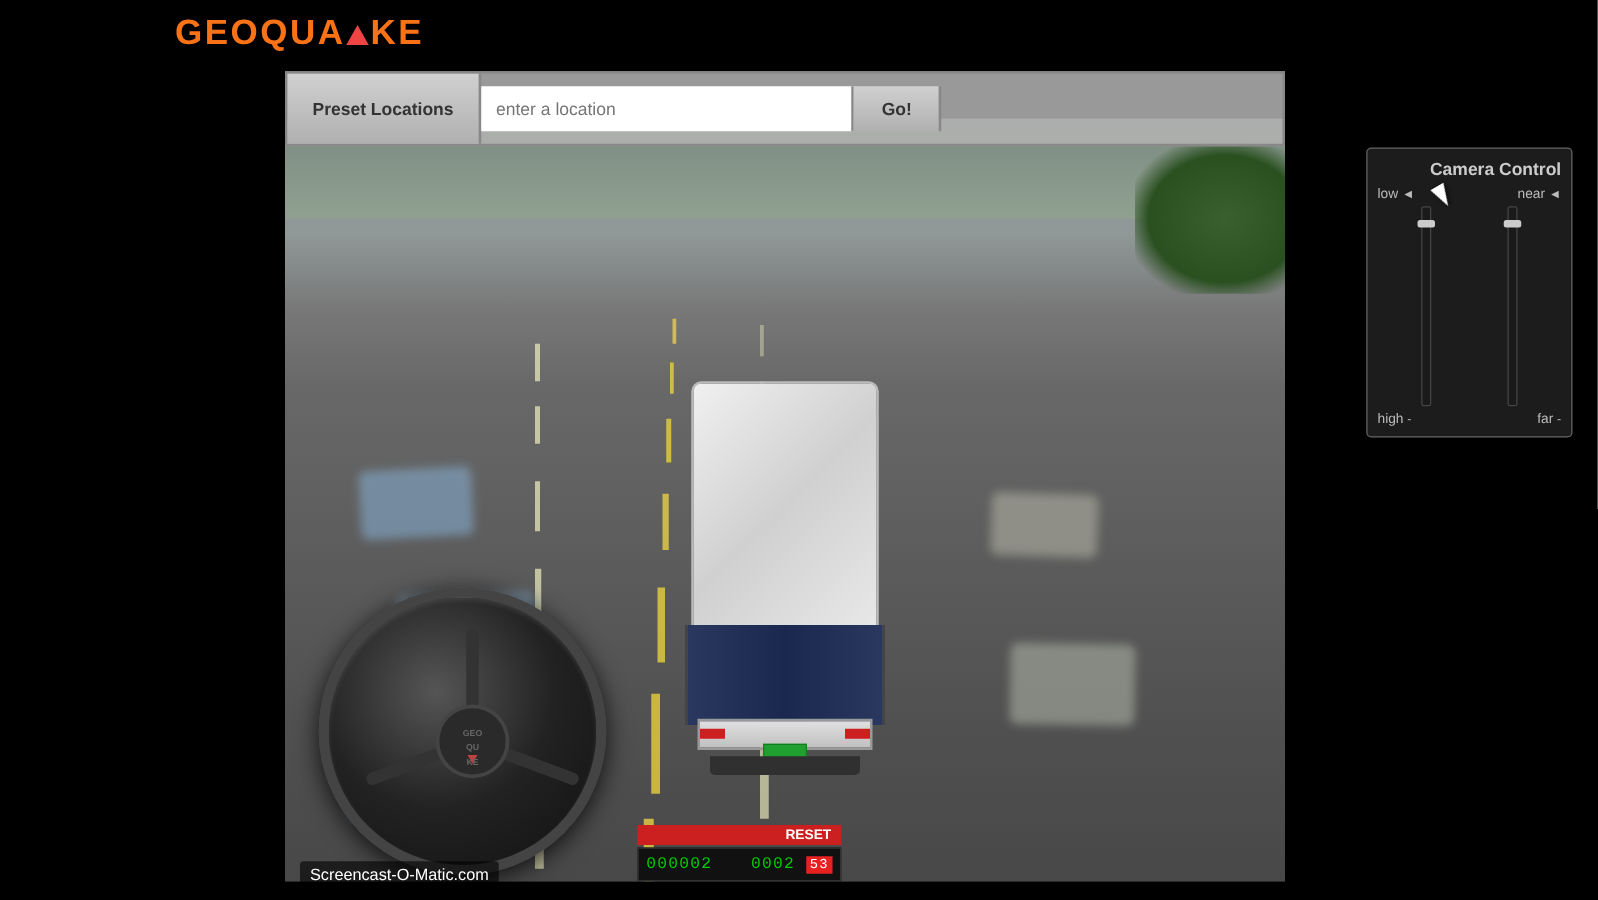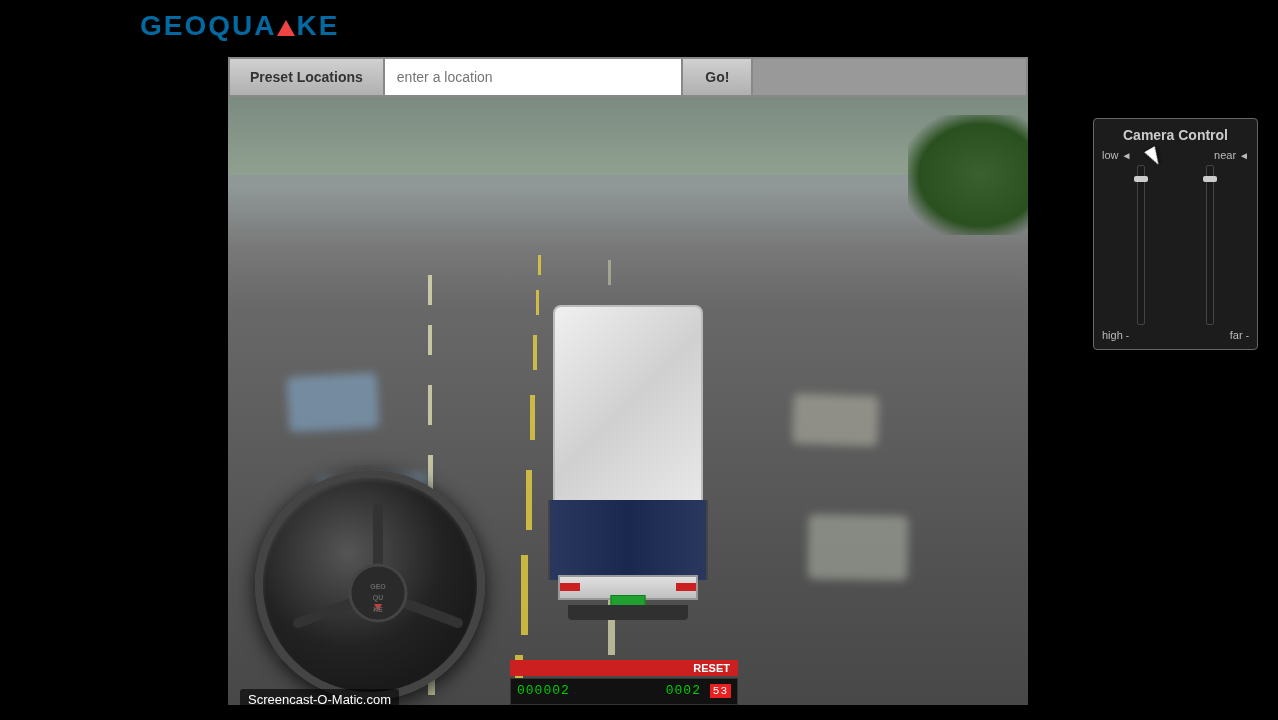--- a/index.html
+++ b/index.html
@@ -11,21 +11,21 @@
       overflow: hidden;
       position: relative;
     }
 
     
     #logo {
       position: absolute;
       top: 10px;
       left: 140px;
       z-index: 10;
-      color: #0369a1;
+      color: #f97316;
       font-size: 28px;
       font-weight: bold;
       letter-spacing: 2px;
     }
     #logo span.a-triangle {
       display: inline-block;
       width: 0;
       height: 0;
       border-left: 9px solid transparent;
       border-right: 9px solid transparent;
@@ -46,21 +46,21 @@
       gap: 0;
       z-index: 10;
       border: 2px solid #888;
       background: rgba(180,180,180,0.85);
     }
 
     #toolbar .btn-preset {
       background: linear-gradient(to bottom, #d0d0d0, #b0b0b0);
       border: none;
       border-right: 2px solid #888;
-      padding: 10px 20px;
+      padding: 20px 20px;
       font-size: 14px;
       cursor: pointer;
       white-space: nowrap;
       color: #333;
       font-weight: bold;
     }
     #toolbar .location-input {
       flex: 1;
       background: white;
       border: none;
@@ -252,21 +252,21 @@
       border: 8px solid #444;
       box-shadow: 0 4px 20px rgba(0,0,0,0.8), inset 0 2px 4px rgba(255,255,255,0.1);
     }
 
     
     #speedometer {
       position: absolute;
       bottom: 15px;
       left: 510px;
       z-index: 5;
-      width: 228px;
+      width: 163px;
     }
 
     .speedo-reset {
       background: #cc2020;
       color: white;
       font-size: 11px;
       font-weight: bold;
       padding: 2px 8px;
       text-align: right;
       margin-bottom: 2px;
@@ -315,21 +315,21 @@
       background: rgba(30, 30, 30, 0.92);
       border: 1px solid #666;
       border-radius: 4px;
       padding: 8px;
       z-index: 20;
     }
 
     .camera-title {
       color: #ccc;
       font-size: 14px;
-      text-align: center;
+      text-align: right;
       margin-bottom: 6px;
       font-weight: bold;
     }
 
     .camera-mode-select {
       width: 100%;
       display: flex;
       align-items: center;
       background: #e8e8e0;
       border: 1px solid #999;

